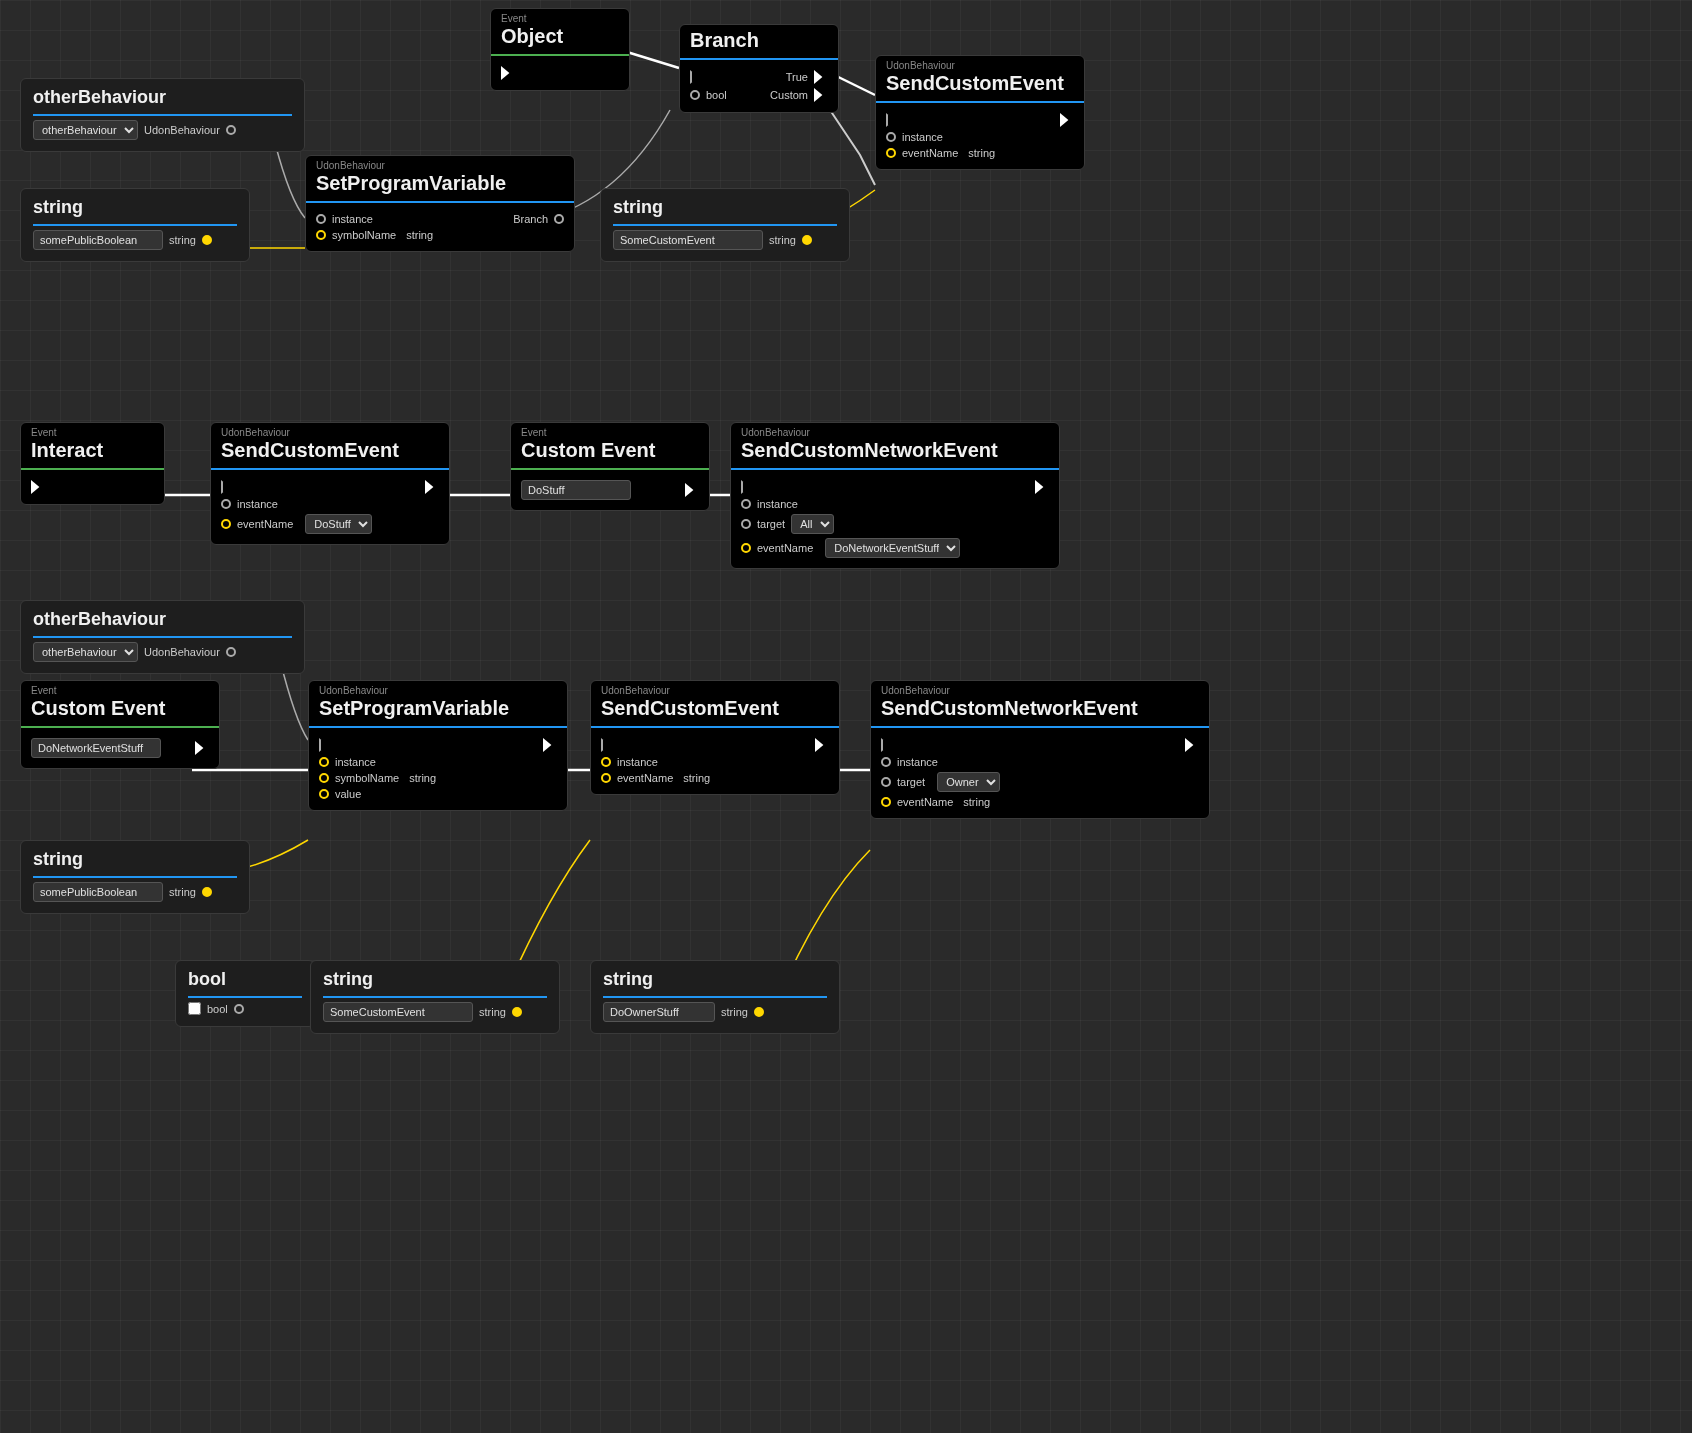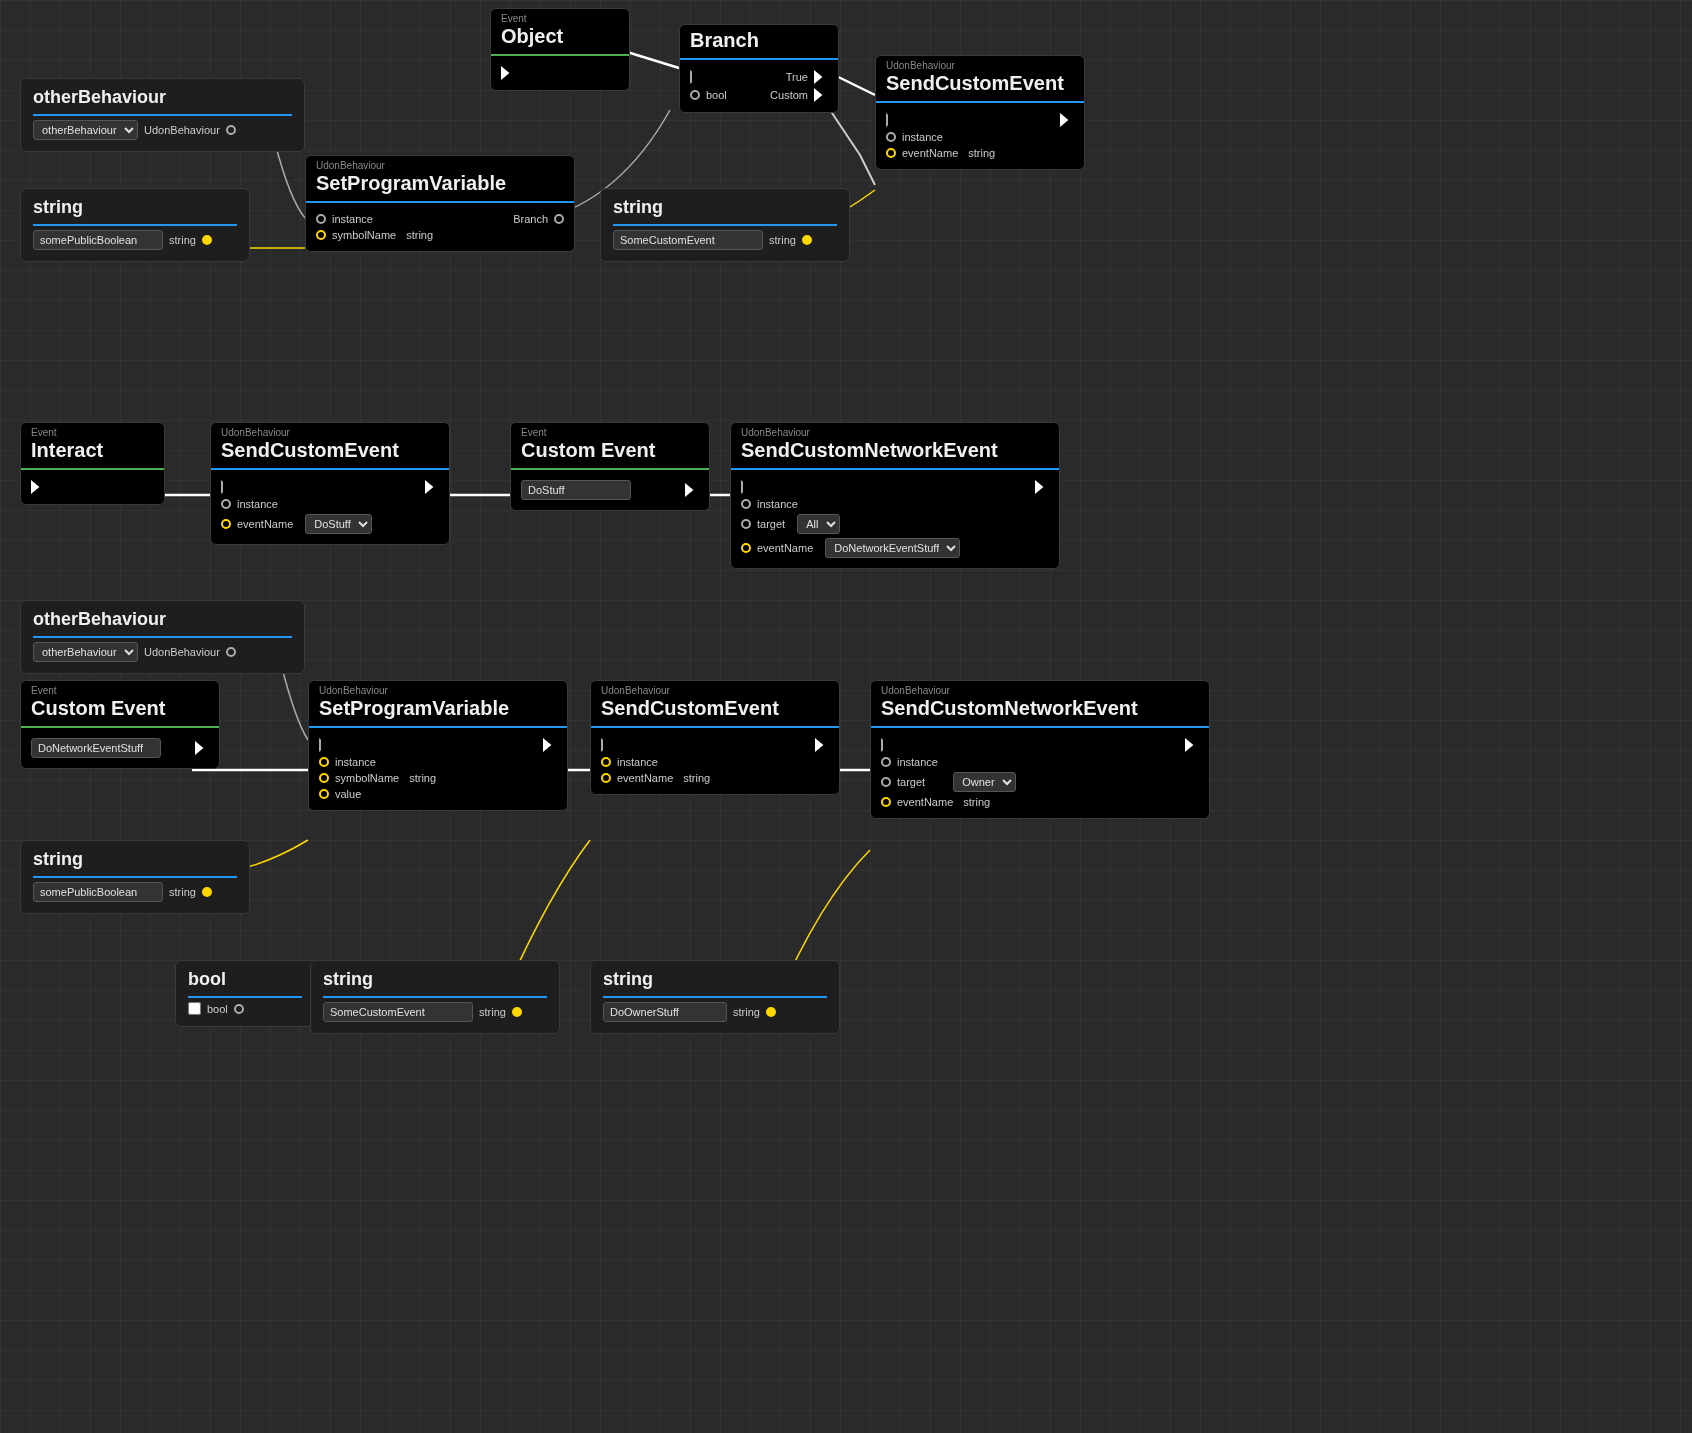--- a/index.html
+++ b/index.html
@@ -387,21 +387,21 @@
       <span class="exec-port-outline"></span>
       <span class="exec-port" style="margin-left:auto;"></span>
     </div>
     <div class="node-row">
       <span class="port port-gray"></span>
       <span class="port-label">instance</span>
     </div>
     <div class="node-row">
       <span class="port port-gray"></span>
       <span class="port-label">target</span>
-      <select class="dropdown" style="margin-left:6px;">
+      <select class="dropdown" style="margin-left:0;">
         <option>All</option>
       </select>
     </div>
     <div class="node-row">
       <span class="port port-yellow-empty"></span>
       <span class="port-label">eventName</span>
       <select class="dropdown" style="margin-left:6px;">
         <option>DoNetworkEventStuff</option>
       </select>
     </div>
@@ -495,21 +495,21 @@
       <span class="exec-port-outline"></span>
       <span class="exec-port" style="margin-left:auto;"></span>
     </div>
     <div class="node-row">
       <span class="port port-gray"></span>
       <span class="port-label">instance</span>
     </div>
     <div class="node-row">
       <span class="port port-gray"></span>
       <span class="port-label">target</span>
-      <select class="dropdown" style="margin-left:22px;">
+      <select class="dropdown" style="margin-left:6px;">
         <option>Owner</option>
       </select>
     </div>
     <div class="node-row">
       <span class="port port-yellow-empty"></span>
       <span class="port-label">eventName</span>
       <span class="port-label" style="margin-left:4px;">string</span>
     </div>
   </div>
 </div>
@@ -541,17 +541,17 @@
     <input class="input-field" value="SomeCustomEvent" style="width: 150px;">
     <span class="port-label">string</span>
     <span class="port port-yellow"></span>
   </div>
 </div>
 
 <div class="var-node" style="left:590px; top:960px; width:250px;">
   <div class="var-title">string</div>
   <div class="blue-line"></div>
   <div class="var-row">
-    <input class="input-field" value="DoOwnerStuff" style="width: 124px;">
+    <input class="input-field" value="DoOwnerStuff" style="width: 112px;">
     <span class="port-label">string</span>
     <span class="port port-yellow"></span>
   </div>
 </div>
 
 </body></html>

